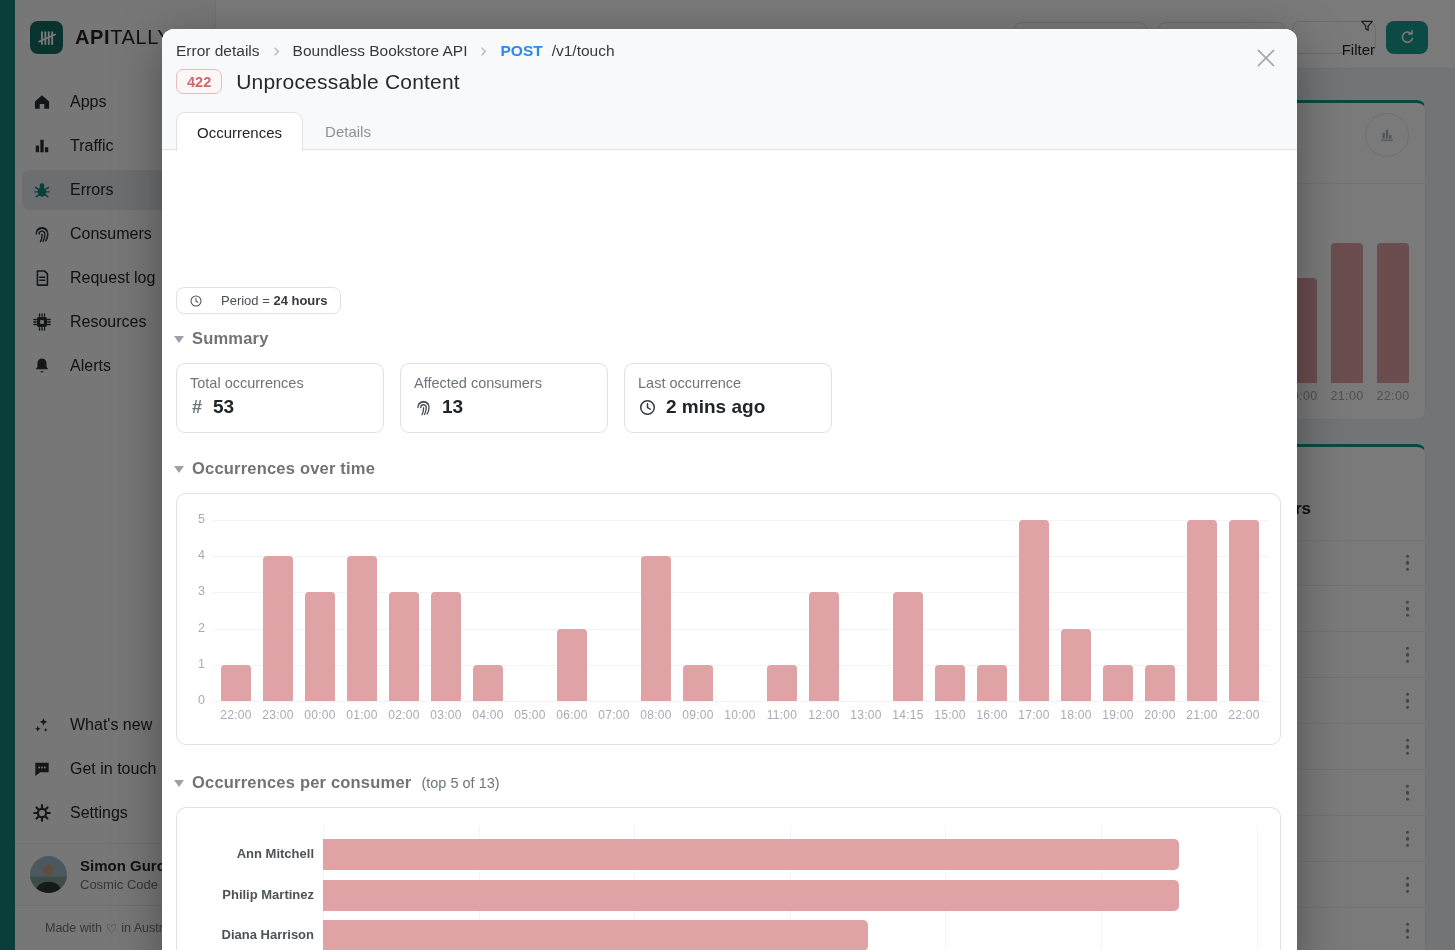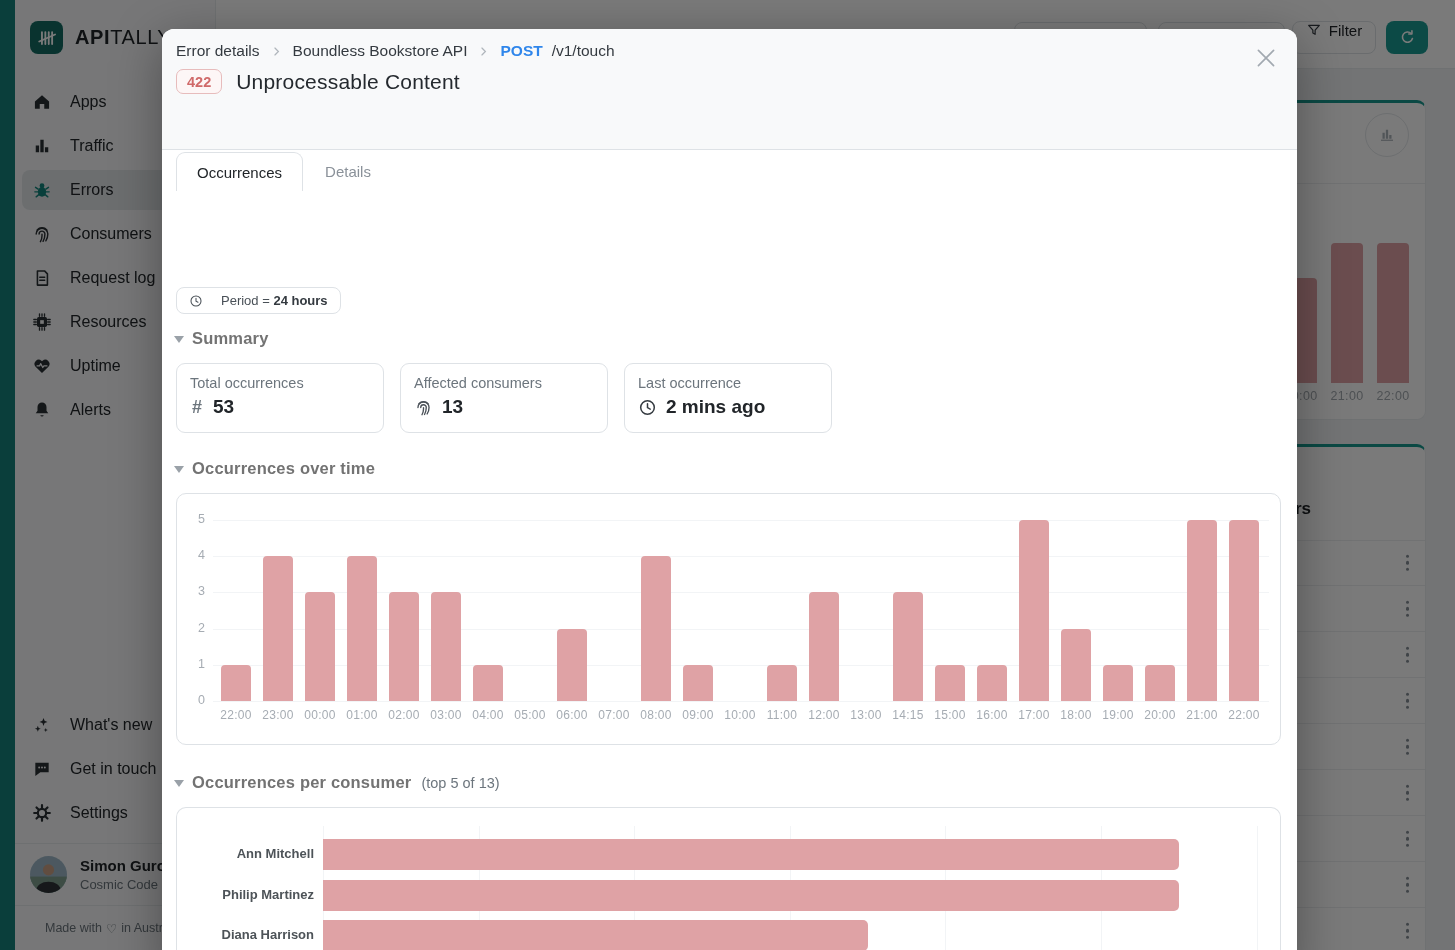--- a/index.html
+++ b/index.html
@@ -22,21 +22,21 @@
   .nav-ic svg{width:20px;height:20px;}
   .nav-item.active .nav-ic{color:#12857b;}
   .nav-label{margin-left:16px;font-size:16px;font-weight:500;white-space:nowrap;}
   #user-row{position:absolute;left:0;right:0;top:843px;height:62px;border-top:1px solid #e7eaec;display:flex;align-items:center;padding:0 15px;gap:13px;}
   .avatar{width:37px;height:37px;border-radius:50%;overflow:hidden;flex:0 0 37px;}
   .user-name{font-size:15px;font-weight:700;color:#212529;white-space:nowrap;}
   .user-org{font-size:13px;color:#6c757d;margin-top:3px;white-space:nowrap;}
   #sidebar-footer{position:absolute;left:0;right:0;top:905px;bottom:0;border-top:1px solid #e7eaec;font-size:12.5px;color:#6c757d;padding-left:30px;display:flex;align-items:center;gap:4px;white-space:nowrap;}
   #topbar{position:absolute;left:216px;top:0;width:1239px;height:69px;background:#fff;border-bottom:1px solid #e9ecef;}
   .tb-btn{position:absolute;background:#fff;border:1px solid #dee2e6;border-radius:8px;}
-  #filter-btn{display:flex;align-items:flex-start;justify-content:center;gap:7px;font-size:15px;font-weight:500;color:#212529;}
+  #filter-btn{display:flex;align-items:flex-end;justify-content:center;gap:7px;font-size:15px;font-weight:500;color:#212529;flex-direction:column;}
   #refresh-btn{position:absolute;border-radius:8px;background:#1a9c93;display:flex;align-items:center;justify-content:center;}
   #mainbg{position:absolute;left:216px;top:69px;width:1239px;height:881px;background:#f1f3f5;}
   .bg-card{position:absolute;background:#fff;border:1px solid #e9ecef;border-top:3px solid #18998f;border-radius:9px;}
   #bg-card1{left:24px;top:31px;width:1186px;height:320px;}
   #bg-card2{left:24px;top:375px;width:1186px;height:506px;border-bottom:none;border-bottom-left-radius:0;border-bottom-right-radius:0;}
   .icon-circle{position:absolute;right:16px;top:10px;width:44px;height:44px;border:1px solid #e3e7ea;border-radius:50%;display:flex;align-items:center;justify-content:center;color:#aab2b9;}
   .bg-divider{position:absolute;left:0;right:0;top:80px;height:1px;background:#eceef0;}
   .bg-bar{position:absolute;background:#dfa2a5;border-radius:4px 4px 0 0;width:32px;}
   .bg-xlabel{position:absolute;width:56px;text-align:center;font-size:12.5px;color:#a3a9af;letter-spacing:.3px;}
   .bg-head-frag{position:absolute;font-size:17px;font-weight:700;color:#212529;}
@@ -49,21 +49,21 @@
   #modal{position:absolute;left:162px;top:29px;width:1135px;height:946px;background:#fff;border-radius:12px 12px 0 0;z-index:20;box-shadow:0 12px 50px rgba(0,0,0,.35);}
   #modal-header{position:relative;height:121px;background:#f8f9fa;border-radius:12px 12px 0 0;border-bottom:1px solid #dee2e6;}
   #breadcrumb{position:absolute;left:14px;top:13px;display:flex;align-items:center;gap:9px;font-size:15.5px;color:#343a40;white-space:nowrap;}
   .crumb-sep{color:#b0b6bc;display:flex;align-items:center;}
   .crumb-sep svg{width:15px;height:15px;}
   .crumb-method{color:#2f86eb;font-weight:700;}
   #title-row{position:absolute;left:14px;top:40px;display:flex;align-items:center;gap:14px;}
   #status-badge{min-width:45px;height:25px;border:1px solid #e7bcbc;border-radius:7px;background:#fdf6f6;color:#d06a6a;font-weight:700;font-size:14.5px;display:flex;align-items:center;justify-content:center;padding:0 10px;}
   #modal-title{font-size:21px;font-weight:500;color:#24292e;letter-spacing:.2px;}
   #close-btn{position:absolute;right:16px;top:14px;width:30px;height:30px;display:flex;align-items:center;justify-content:center;color:#a2a9b0;cursor:pointer;}
-  .tab{position:absolute;top:83px;height:38px;display:flex;align-items:center;justify-content:center;font-size:15px;margin-top:40px;}
+  .tab{position:absolute;top:83px;height:38px;display:flex;align-items:center;justify-content:center;font-size:15px;}
   #tab-occurrences{left:14px;width:127px;height:39px;background:#fff;border:1px solid #dee2e6;border-bottom:none;border-radius:9px 9px 0 0;color:#212529;font-weight:500;z-index:2;}
   #tab-details{left:141px;width:90px;color:#8a9199;}
   #modal-body{position:relative;}
   #period-chip{position:absolute;left:14px;top:137px;height:27px;display:inline-flex;align-items:center;gap:18px;padding:0 12px;border:1px solid #dee2e6;border-radius:8px;font-size:13px;color:#495057;background:#fff;}
   #period-chip b{color:#343a40;}
   .section-head{position:absolute;left:12px;display:flex;align-items:center;gap:8px;}
   .caret{width:0;height:0;border-left:5.5px solid transparent;border-right:5.5px solid transparent;border-top:7px solid #9aa1a8;margin-top:2px;}
   .section-title{font-size:16.5px;font-weight:700;color:#737373;letter-spacing:.2px;}
   .section-note{font-size:14.5px;color:#6c757d;margin-left:2px;}
   #summary-cards{position:absolute;left:14px;top:213px;display:flex;gap:16px;}
@@ -155,29 +155,20 @@
           </div>
           <div class="nav-item">
             <span class="nav-ic">
               <svg viewBox="0 0 24 24">
                 <rect x="6" y="6" width="12" height="12" rx="2" fill="currentColor"></rect>
                 <rect x="9.8" y="9.8" width="4.4" height="4.4" fill="#f8f9fa"></rect>
                 <path d="M9 2.2v3M12 2.2v3M15 2.2v3M9 18.8v3M12 18.8v3M15 18.8v3M2.2 9h3M2.2 12h3M2.2 15h3M18.8 9h3M18.8 12h3M18.8 15h3" stroke="currentColor" stroke-width="1.6" stroke-linecap="round"></path>
               </svg>
             </span>
             <span class="nav-label">Resources</span>
-          </div>
-          <div class="nav-item">
-            <span class="nav-ic">
-              <svg viewBox="0 0 24 24">
-                <path d="M12 20.5 4.3 12.8a5 5 0 0 1 7-7.1l.7.7.7-.7a5 5 0 0 1 7 7.1z" fill="currentColor"></path>
-                <path d="M5.5 11.8h3.6l1.4-2.6 2.4 4.6 1.4-2h4.2" stroke="#f8f9fa" stroke-width="1.5" fill="none" stroke-linejoin="round"></path>
-              </svg>
-            </span>
-            <span class="nav-label">Uptime</span>
           </div>
           <div class="nav-item">
             <span class="nav-ic">
               <svg viewBox="0 0 24 24">
                 <path d="M12 3a5.4 5.4 0 0 0-5.4 5.4v4.4L4.5 16h15l-2.1-3.2V8.4A5.4 5.4 0 0 0 12 3z" fill="currentColor"></path>
                 <path d="M9.9 18.4a2.2 2.2 0 0 0 4.2 0z" fill="currentColor"></path>
               </svg>
             </span>
             <span class="nav-label">Alerts</span>
           </div>

